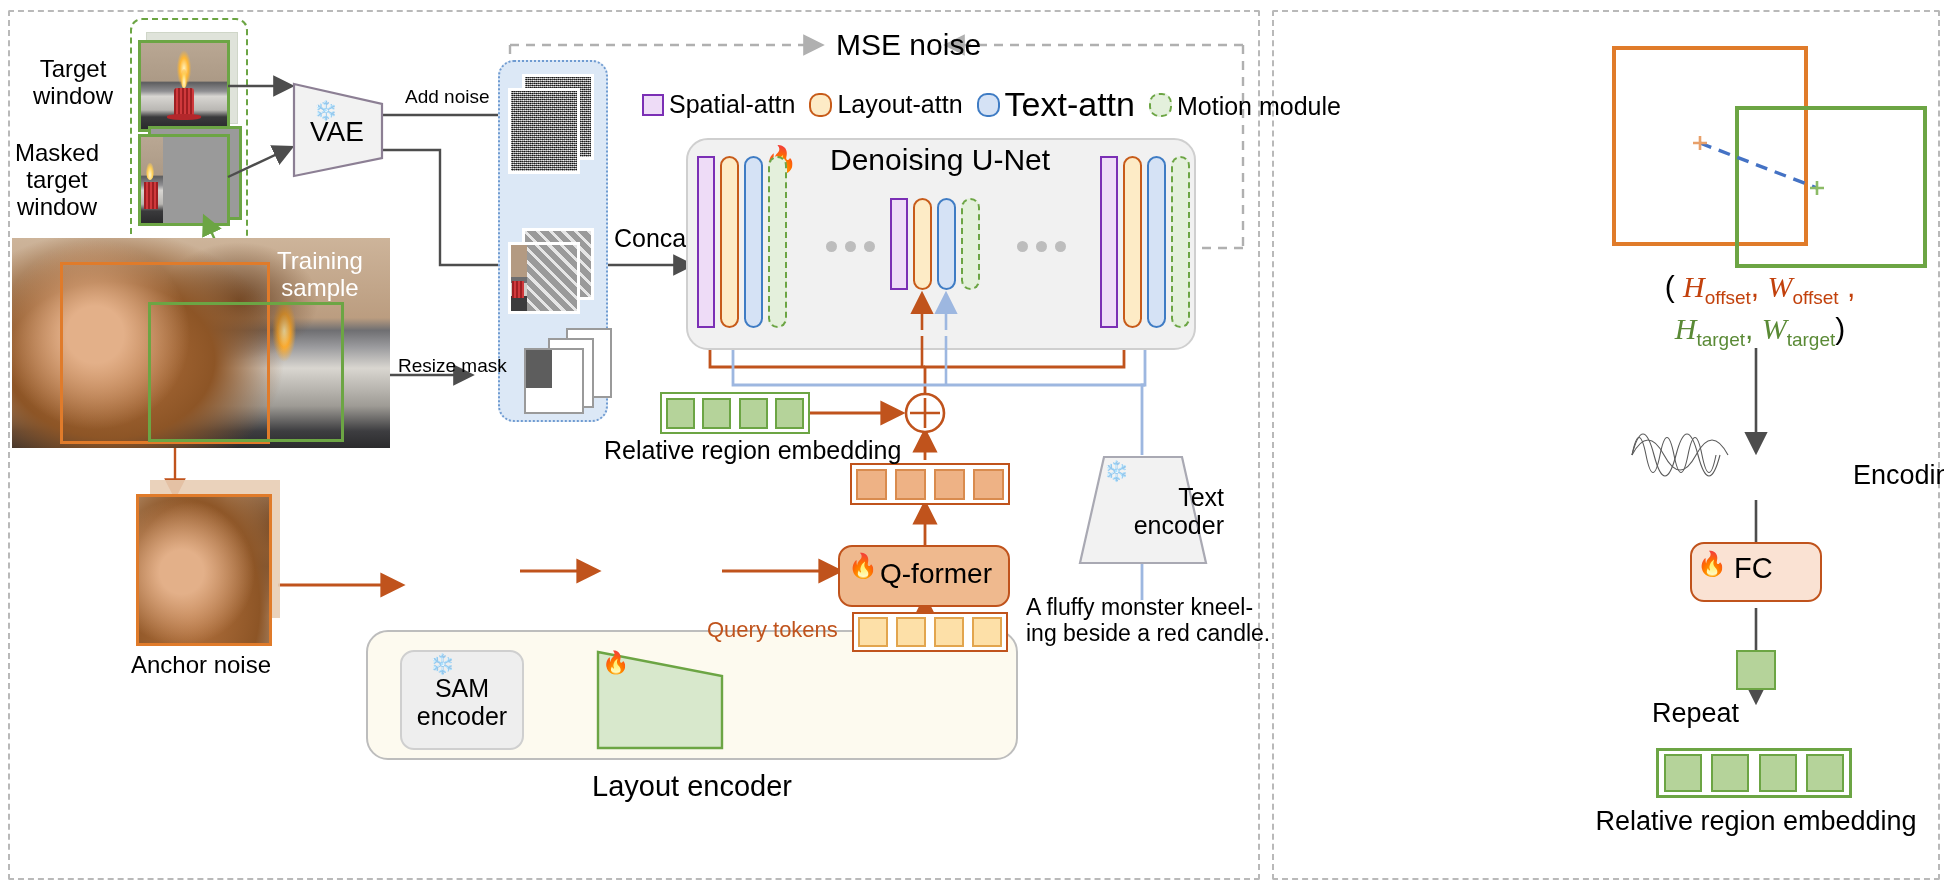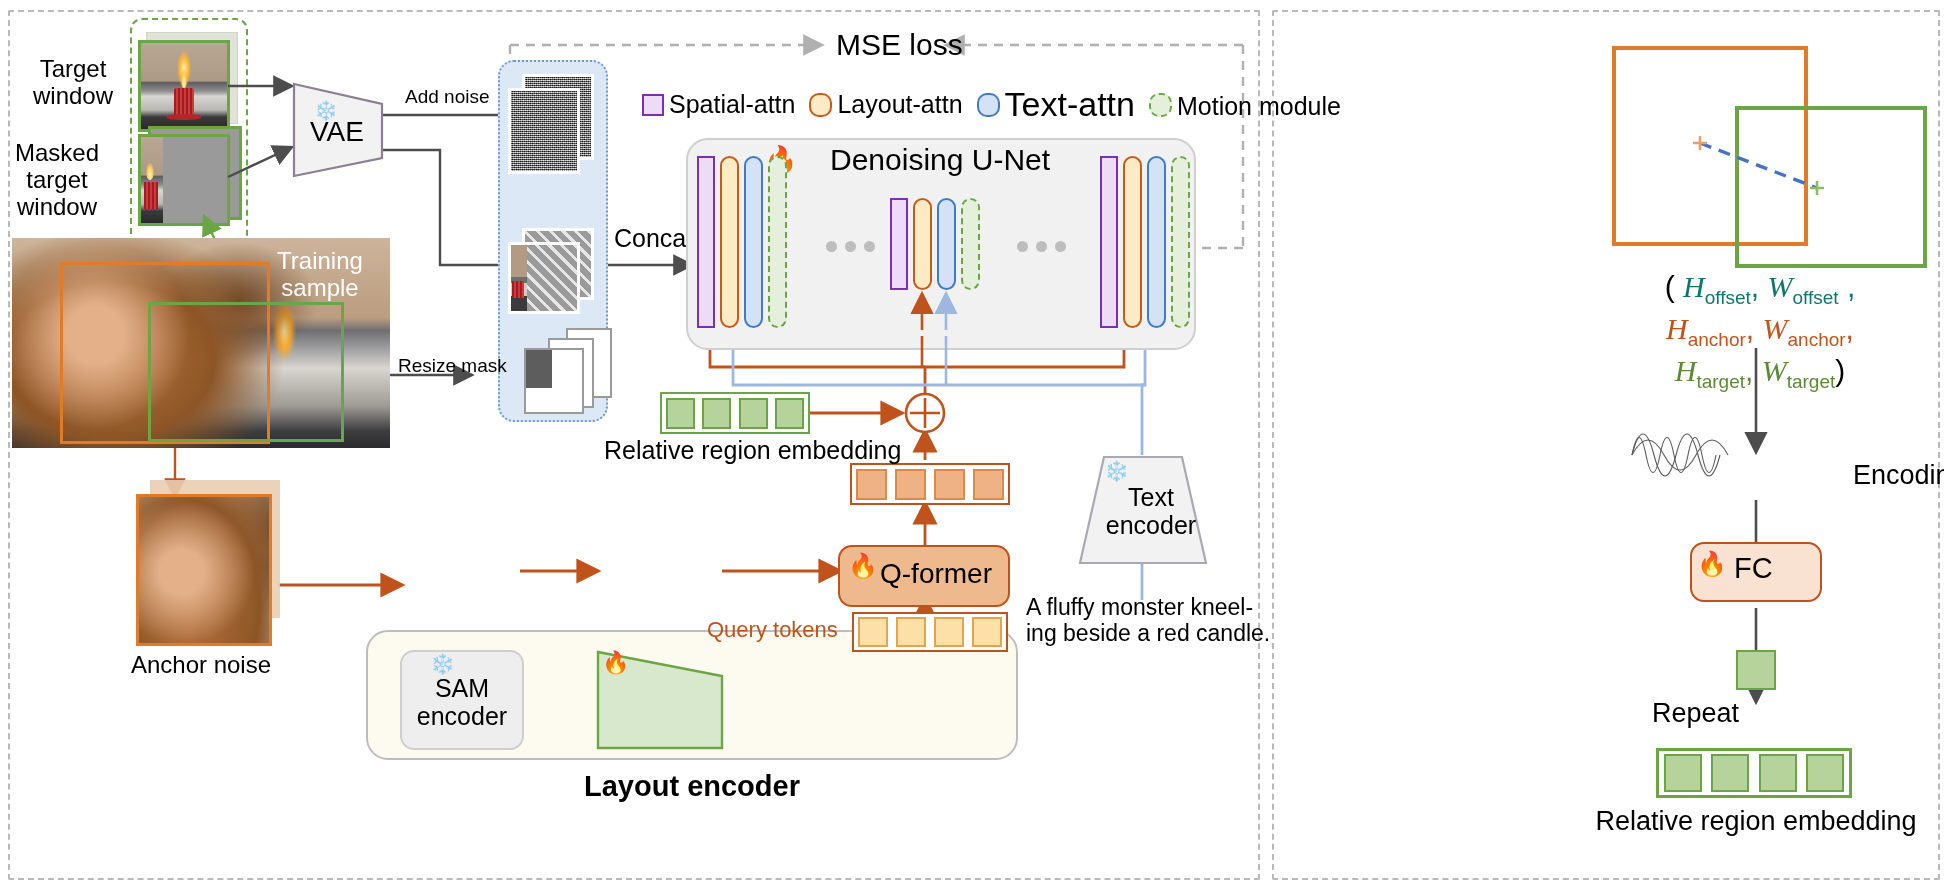--- a/index.html
+++ b/index.html
@@ -197,21 +197,21 @@
 <div class="imgbox" style="left:566px;top:328px;width:42px;height:66px;background:#fff;border:2px solid #9a9a9a;"></div>
 <div class="imgbox" style="left:548px;top:338px;width:42px;height:66px;background:#fff;border:2px solid #9a9a9a;"></div>
 <div class="imgbox" style="left:524px;top:348px;width:56px;height:62px;background:#fff;border:2px solid #9a9a9a;">
   <div class="abs" style="left:0;top:0;width:46%;height:62%;background:#5d5d5d;"></div>
 </div>
 
 <div class="txt" style="left:398px;top:355px;font-size:19px;">Resize mask</div>
 
 <div class="txt" style="left:614px;top:224px;font-size:25px;">Concat</div>
 
-<div class="txt" style="left:836px;top:28px;font-size:30px;">MSE loss</div>
+<div class="txt" style="left:836px;top:28px;font-size:30px;">MSE noise</div>
 
 <div class="abs" style="left:642px;top:86px;height:30px;">
   <div class="abs" style="display:flex;align-items:center;gap:0;white-space:nowrap;">
     <span class="rbox attn-purple" style="position:relative;display:inline-block;width:22px;height:22px;vertical-align:middle;"></span>
     <span class="txt" style="position:relative;display:inline-block;font-size:25px;margin:0 14px 0 5px;top:-1px;">Spatial-attn</span>
     <span class="pill attn-orange" style="position:relative;display:inline-block;width:23px;height:24px;vertical-align:middle;"></span>
     <span class="txt" style="position:relative;display:inline-block;font-size:25px;margin:0 14px 0 5px;top:-1px;">Layout-attn</span>
     <span class="pill attn-blue" style="position:relative;display:inline-block;width:23px;height:24px;vertical-align:middle;"></span>
     <span class="txt" style="position:relative;display:inline-block;font-size:34px;margin:0 14px 0 5px;top:-1px;">Text-attn</span>
     <span class="pill attn-green" style="position:relative;display:inline-block;width:23px;height:24px;vertical-align:middle;"></span>
@@ -257,21 +257,21 @@
 </div>
 <div class="rbox" style="left:60px;top:262px;width:210px;height:182px;border:3px solid #e07b2a;"></div>
 <div class="rbox" style="left:148px;top:302px;width:196px;height:140px;border:3px solid #6ca544;"></div>
 <div class="txt ctr" style="left:258px;top:248px;width:124px;font-size:24px;color:#fff;">Training<br>sample</div>
 
 <div class="imgbox" style="left:150px;top:480px;width:130px;height:138px;background:#e8cdb4;opacity:.9;"></div>
 <div class="imgbox monster" style="left:136px;top:494px;width:130px;height:146px;border:3px solid #e07b2a;background-size:190% 190%;background-position:10% 40%;"></div>
 <div class="txt ctr" style="left:86px;top:652px;width:230px;font-size:24px;">Anchor noise</div>
 
 <div class="rbox" style="left:366px;top:630px;width:652px;height:130px;background:#fdfaef;border:2px solid #bdbdbd;border-radius:22px;"></div>
-<div class="txt ctr" style="left:366px;top:770px;width:652px;font-size:29px;font-weight:bold;">Layout encoder</div>
+<div class="txt ctr" style="left:366px;top:770px;width:652px;font-size:29px;">Layout encoder</div>
 
 <div class="rbox" style="left:400px;top:650px;width:124px;height:100px;background:#eeeeee;border:2px solid #cfcfcf;border-radius:14px;"></div>
 <span style="position:absolute;left:430px;top:652px;font-size:20px;">❄️</span>
 <div class="txt ctr" style="left:400px;top:674px;width:124px;font-size:25px;">SAM<br>encoder</div>
 
 <div class="abs" style="left:596px;top:650px;width:128px;height:100px;">
   <svg style="left:0;top:0;width:128px;height:100px;">
     <polygon points="2,2 126,26 126,98 2,98" fill="#d8e8cc" stroke="#6ca544" stroke-width="2.4"></polygon>
   </svg>
   <span style="position:absolute;left:6px;top:0px;font-size:22px;">🔥</span>
@@ -309,34 +309,30 @@
   <div class="tok" style="width:29px;height:31px;background:#b5d39a;border:2px solid #6ca544;"></div>
   <div class="tok" style="width:29px;height:31px;background:#b5d39a;border:2px solid #6ca544;"></div>
 </div>
 <div class="txt" style="left:604px;top:436px;font-size:25px;">Relative region embedding</div>
 
 <div class="abs" style="left:1078px;top:455px;width:130px;height:110px;">
   <svg style="left:0;top:0;width:130px;height:110px;">
     <polygon points="26,2 104,2 128,108 2,108" fill="#f2f2f2" stroke="#a9a9b3" stroke-width="2.2"></polygon>
   </svg>
   <span style="position:absolute;left:26px;top:4px;font-size:20px;">❄️</span>
-  <div class="txt ctr" style="left:8px;top:28px;width:130px;font-size:25px;">Text<br>encoder</div>
+  <div class="txt ctr" style="left:16px;top:28px;width:130px;font-size:25px;text-align:right;">Text<br>encoder</div>
 </div>
 
 <div class="txt" style="left:1026px;top:595px;font-size:23px;">A fluffy monster kneel-<br>ing beside a red candle.</div>
 
 <div class="abs ctr" style="left:1580px;top:268px;width:360px;font-size:30px;line-height:1.25;">
   <div>
     <span>(</span>
-    <span style="color:#0f766e;margin-top:32px;"><span class="em">H</span><sub style="font-size:19px;">offset</sub>,
+    <span style="color:#c2410c;margin-top:32px;"><span class="em">H</span><sub style="font-size:19px;">offset</sub>,
     <span class="em">W</span><sub style="font-size:19px;">offset</sub> ,</span>
-  </div>
-  <div style="color:#c0531c;">
-    <span class="em">H</span><sub style="font-size:19px;">anchor</sub>,
-    <span class="em">W</span><sub style="font-size:19px;">anchor</sub>,
   </div>
   <div>
     <span style="color:#5a8a36;"><span class="em">H</span><sub style="font-size:19px;">target</sub>,
     <span class="em">W</span><sub style="font-size:19px;">target</sub></span><span>)</span>
   </div>
 </div>
 
 <div class="txt" style="left:1853px;top:460px;font-size:27px;">Encoding</div>
 
 <div class="rbox" style="left:1690px;top:542px;width:132px;height:60px;background:#fae2d3;border:2.5px solid #c0531c;border-radius:14px;"></div>

